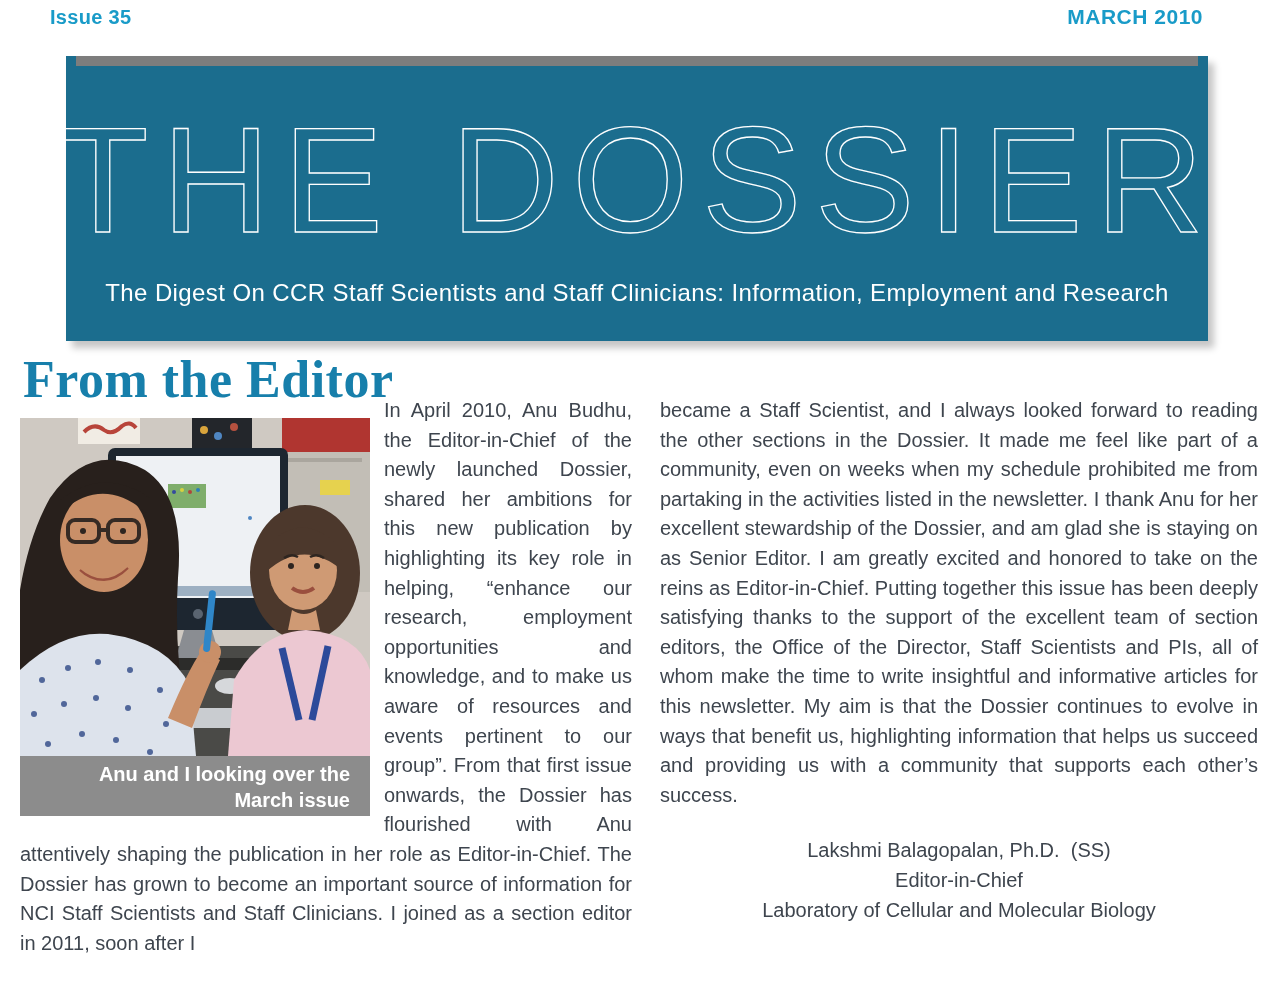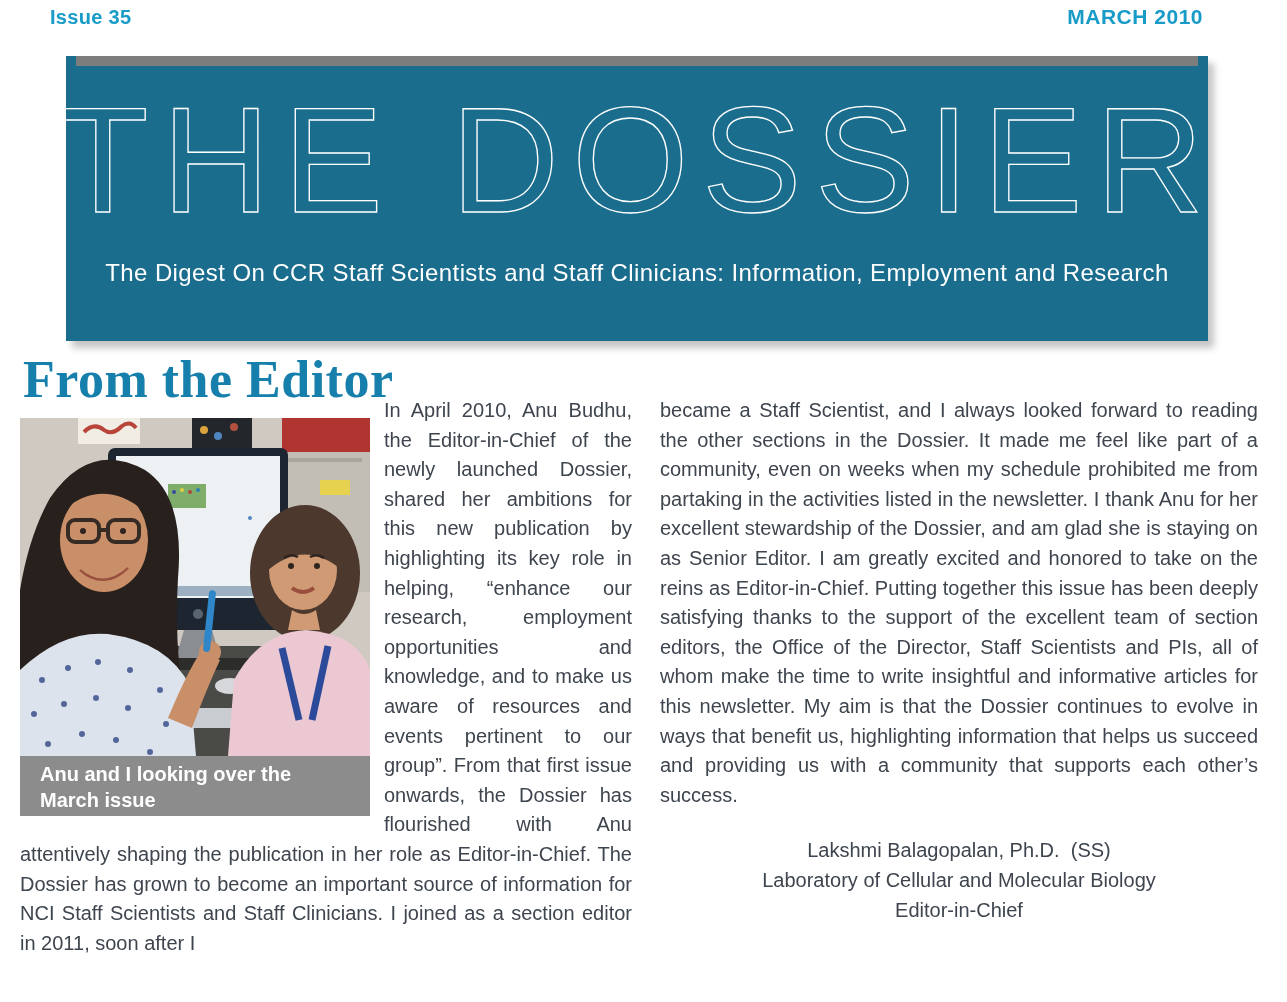--- a/index.html
+++ b/index.html
@@ -31,21 +31,21 @@
     position:absolute;left:66px;top:56px;width:1142px;height:285px;
     background:var(--banner-teal);
     box-shadow:6px 7px 7px #c6c6c6;
     display:flex;flex-direction:column;align-items:center;
   }
   .banner-strip{
     position:absolute;top:0;left:10px;right:10px;height:10px;
     background:var(--strip-gray);
   }
   .banner-title{
-    margin-top:22px;
+    margin-top:42px;
     font-size:150px;line-height:1.1;font-weight:100;
     letter-spacing:13px;white-space:nowrap;
     color:#ffffff;
     -webkit-text-fill-color:transparent;
     -webkit-text-stroke:1.3px #ffffff;
   }
   .banner-subtitle{
     margin-top:16px;
     font-size:24px;font-weight:400;color:#ffffff;
     letter-spacing:0.4px;white-space:nowrap;
@@ -68,21 +68,21 @@
   .photo-block{
     float:left;width:350px;
     margin:22px 14px 12px 0;
   }
   .photo-frame{
     width:350px;height:338px;display:block;background:#cfc9c2;
   }
   .photo-caption{
     width:350px;height:60px;background:var(--caption-gray);
     color:#ffffff;font-weight:700;font-size:20px;line-height:26px;
-    text-align:left;box-sizing:border-box;padding:5px 20px 0 20px;
+    text-align:right;box-sizing:border-box;padding:5px 20px 0 20px;
   }
   .lead-indent{text-indent:7px;}
   .signoff{
     margin-top:26px;text-align:center;
   }
   .signoff div{line-height:29.6px;}
 </style>
 </head>
 <body>
 
@@ -186,16 +186,16 @@
     </svg>
     <div class="photo-caption">Anu and I looking over the March issue</div>
   </div>
   <span class="lead-indent"> In April 2010, Anu Budhu, the Editor-in-Chief of the newly launched Dossier, shared her ambitions for this new publication by highlighting its key role in helping, “enhance our research, employment opportunities and knowledge, and to make us aware of resources and events pertinent to our group”. From that first issue onwards, the Dossier has flourished with Anu attentively shaping the publication in her role as Editor-in-Chief.  The Dossier has grown to become an important source of information for NCI Staff Scientists and Staff Clinicians. I joined as a section editor in 2011, soon after I</span>
 </div>
 
 <div class="col col-right">
   <span>became a Staff Scientist, and I always looked forward to reading the other sections in the Dossier. It made me feel like part of a community, even on weeks when my schedule prohibited me from partaking in the activities listed in the newsletter. I thank Anu for her excellent stewardship of the Dossier, and am glad she is staying on as Senior Editor.  I am greatly excited and honored to take on the reins as Editor-in-Chief.  Putting together this issue has been deeply satisfying thanks to the support of the excellent team of section editors, the Office of the Director, Staff Scientists and PIs, all of whom make the time to write insightful and informative articles for this newsletter. My aim is that the Dossier continues to evolve in ways that benefit us, highlighting information that helps us succeed and providing us with a community that supports each other’s success.</span>
   <div class="signoff">
     <div>Lakshmi Balagopalan, Ph.D.&nbsp; (SS)</div>
+    <div>Editor-in-Chief</div>
     <div>Laboratory of Cellular and Molecular Biology</div>
-    <div>Editor-in-Chief</div>
   </div>
 </div>
 
 </body></html>

